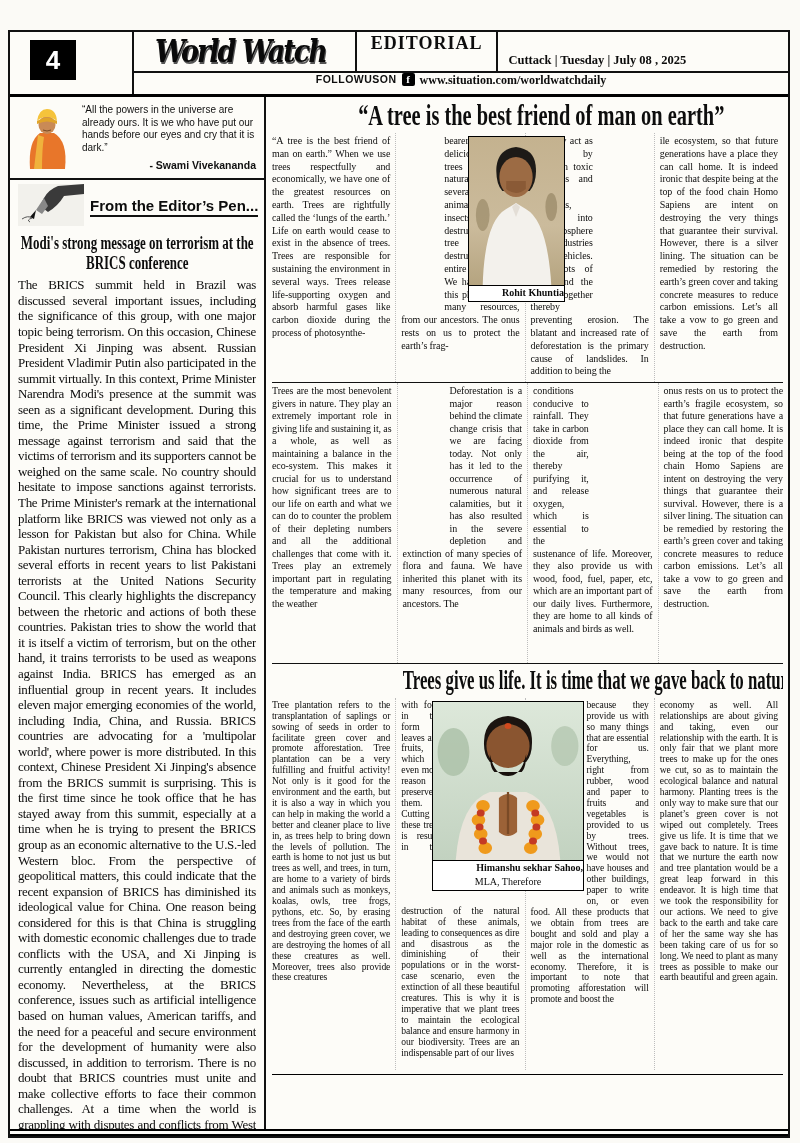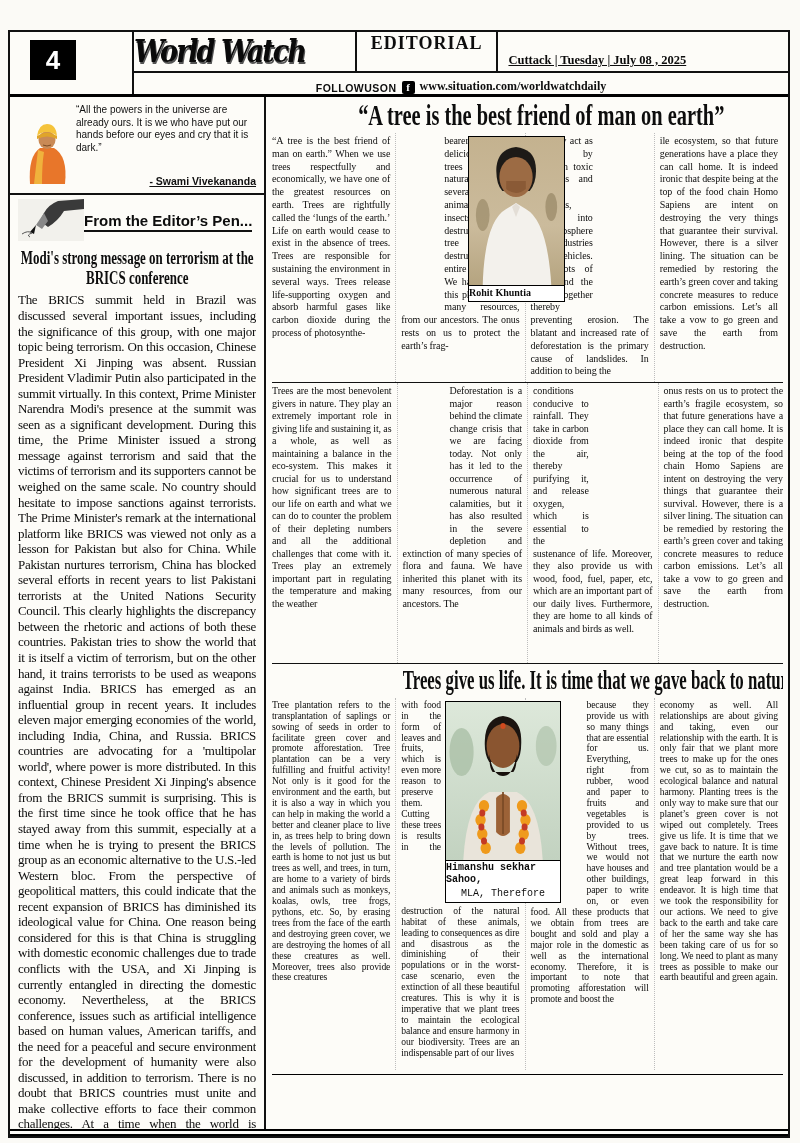--- a/index.html
+++ b/index.html
@@ -17,57 +17,57 @@
   
   .header-grid { display:flex; height:62px; flex:none; }
   .pageno-cell { width:122px; flex:none; border-right:2px solid #111; }
   .pageno-box {
     width:46px; height:40px; margin:8px 0 0 20px; background:#000; color:#fff;
     display:flex; align-items:center; justify-content:center;
     font-family:"Liberation Sans", sans-serif; font-weight:bold; font-size:26px;
   }
   .header-right { flex:1; display:flex; flex-direction:column; min-width:0; }
   .masthead-row { display:flex; flex:1; min-height:0; }
-  .logo-cell { flex:1.05; display:flex; align-items:center; justify-content:flex-start; padding-right:8px; border-right:2px solid #111; }
+  .logo-cell { flex:1.05; display:flex; align-items:center; justify-content:center; padding-right:8px; border-right:2px solid #111; }
   .masthead-logo {
     font-family:"DejaVu Serif", serif; font-weight:bold; font-style:italic;
     font-size:27px; letter-spacing:-2px; color:#0a0a0a;
     text-shadow:1px 1px 0 #555; transform:scaleY(1.15); white-space:nowrap;
   }
   .editorial-cell { flex:none; padding:1px 14px 0; border-right:2px solid #111; display:flex; align-items:flex-start; }
   .editorial-title { font-weight:bold; font-size:18px; letter-spacing:1px; }
   .dateline-cell { flex:1.35; display:flex; align-items:flex-end; padding:0 6px 3px 10px; }
-  .dateline { font-weight:bold; font-size:12.5px; white-space:nowrap;text-decoration:underline; }
+  .dateline { font-weight:bold; font-size:12.5px; white-space:nowrap; }
   .follow-row {
     flex:none; height:21px; border-top:2px solid #111;
-    display:flex; align-items:flex-end; justify-content:center; gap:5px;
+    display:flex; align-items:flex-start; justify-content:center; gap:5px;
   }
   .follow-label { font-family:"Liberation Sans", sans-serif; font-weight:bold; font-size:10.5px; letter-spacing:0.5px; }
   .fb-icon {
     width:13px; height:13px; background:#000; color:#fff; border-radius:2px;
     display:flex; align-items:center; justify-content:center;
     font-family:"Liberation Serif", serif; font-weight:bold; font-size:11px; line-height:1;
   }
   .follow-url { font-weight:bold; font-size:12px; }
   .black-bar { flex:none; height:3px; background:#000; }
 
   
   .main { flex:1; display:flex; min-height:0; overflow:hidden; }
 
   
   .left-col { width:256px; flex:none; border-right:2px solid #111; padding:4px 8px 0 8px; box-sizing:border-box; overflow:hidden; }
-  .quote-block { display:flex; gap:0; align-items:flex-end; padding-top:2px; }
+  .quote-block { display:flex; gap:6px; align-items:center; padding-top:2px; }
   .swami-img { flex:none; }
   .quote-text {
     font-family:"Liberation Sans", sans-serif; font-size:10px; line-height:1.25;
     color:#111; padding-top:1px;
   }
-  .quote-author { font-weight:bold; text-align:right; margin-top:20px; font-size:10.5px;text-decoration:underline; }
+  .quote-author { font-weight:bold; text-align:right; margin-top:4px; font-size:10.5px; }
   .divider { border-top:2px solid #111; margin:5px -8px 4px; }
-  .editor-pen-row { display:flex; align-items:center; height:46px; }
+  .editor-pen-row { display:flex; align-items:center; gap:6px; height:46px; }
   .editor-kicker {
     font-family:"Liberation Sans", sans-serif; font-weight:bold; font-size:15px;
     border-bottom:2px solid #111; padding-bottom:1px; white-space:nowrap;
   }
   .modi-headline {
     font-weight:bold; font-size:18px; line-height:1.12; text-align:center;
     margin:3px 0 4px; transform:scaleX(0.72); transform-origin:center;
     width:138%; margin-left:-19%;
   }
   .left-body {
@@ -100,27 +100,27 @@
   .spc { display:block; }
   .spc.r { float:right; margin-left:4px; }
   .spc.l { float:left; margin-right:4px; }
 
   .photo {
     position:absolute; top:3px; margin:0; background:#fff;
     border:1px solid #000; box-sizing:border-box; z-index:3;
   }
   .photo-img { display:block; width:100%; border-bottom:1px solid #000; }
   .photo-img svg { display:block; width:100%; height:100%; }
-  .photo-caption { font-weight:bold; font-size:10px; text-align:left; padding:1px 0 2px; line-height:1.2; }
+  .photo-caption { font-weight:bold; font-size:10px; text-align:right; padding:1px 0 2px; line-height:1.2; }
   .photo-caption2 { font-size:10px; text-align:center; padding:0 0 2px; line-height:1.2; }
   .a1 .photo { left:196px; width:97px; }
   .a1 .photo-img { height:148px; }
   .a2 .photo { left:188px; width:108px; }
   .a2 .photo-img { height:132px; }
-  .a3 .photo { left:173px; width:116px;font-family:Liberation Mono, monospace; }
+  .a3 .photo { left:160px; width:152px; }
   .a3 .photo-img { height:158px; }
   .a1 .article-body { height:249px; }
   .a2 .article-body { height:280px; }
   .a3 .article-body { height:372px; }
   .right-end-rule { border-top:1.5px solid #000; margin-top:4px; }
 
   .bottom-rule { flex:none; border-top:2px solid #000; border-bottom:2px solid #000; height:3px; margin-top:auto; }
 </style>
 </head>
 <body>

